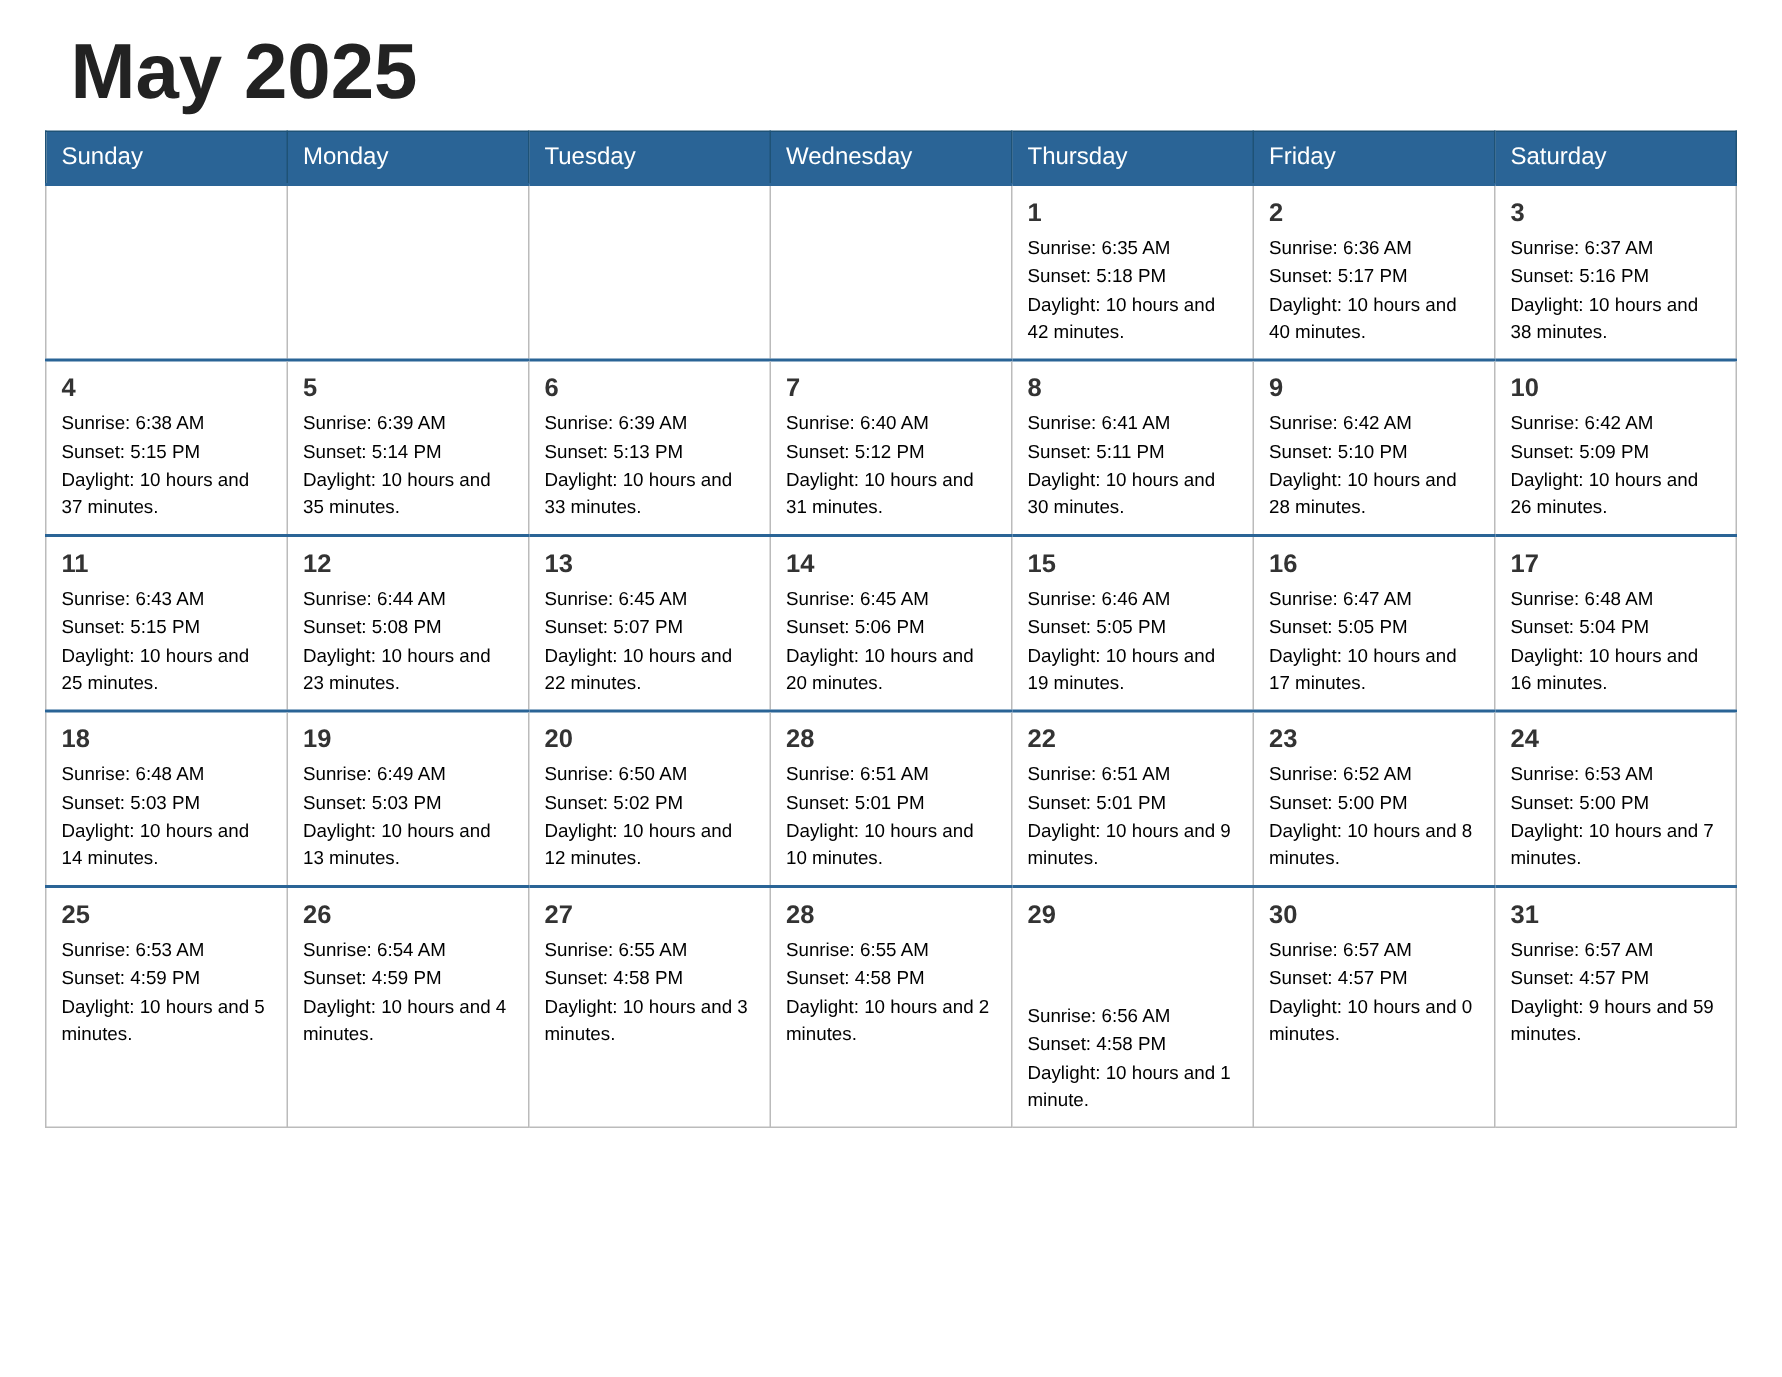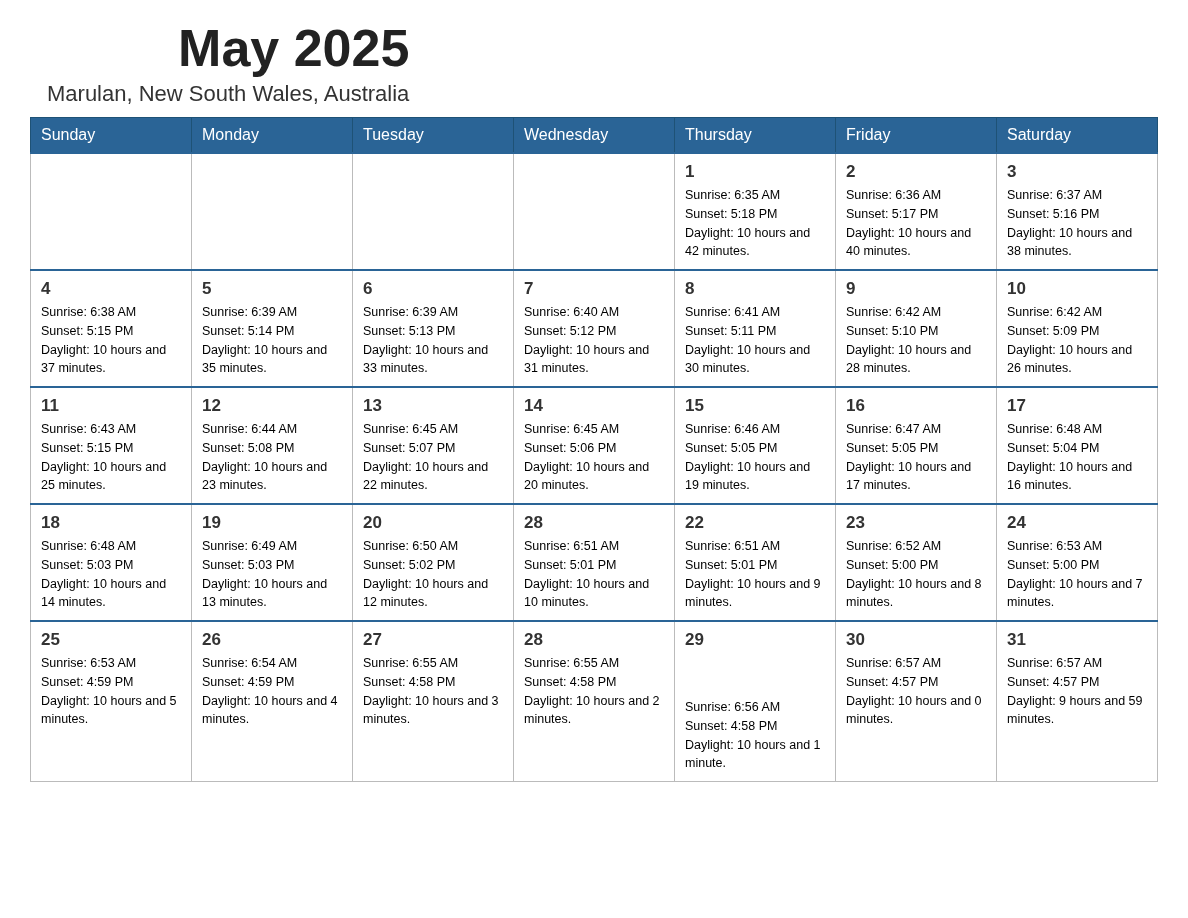--- a/index.html
+++ b/index.html
@@ -102,21 +102,20 @@
     tr.week-row td {
       border-top: 2px solid #2a6496;
     }
   </style>
 </head>
 <body>
 
 <div class="header">
   <div class="title-section">
     <div class="month-title">May 2025</div>
-    <div class="location-title">Marulan, New South Wales, Australia</div>
   </div>
 </div>
 
 <table class="calendar">
   <thead>
     <tr>
     <th>Sunday</th>
         <th>Monday</th>
         <th>Tuesday</th>
         <th>Wednesday</th>

